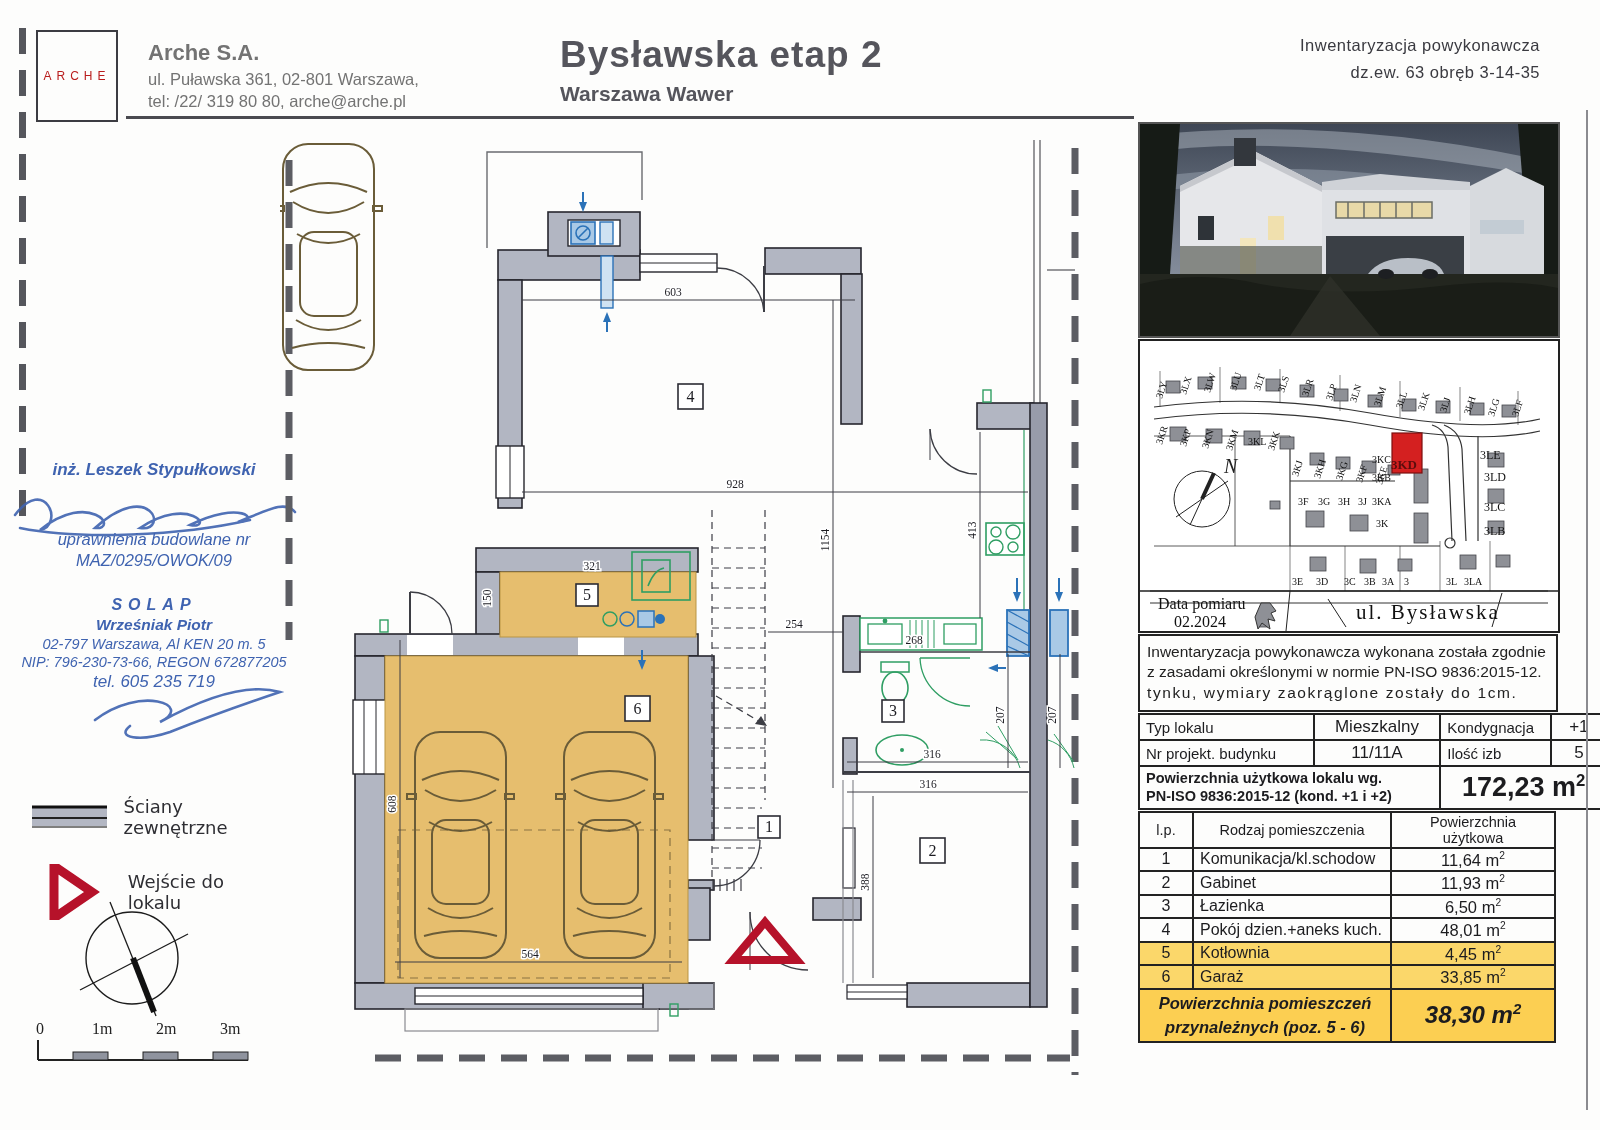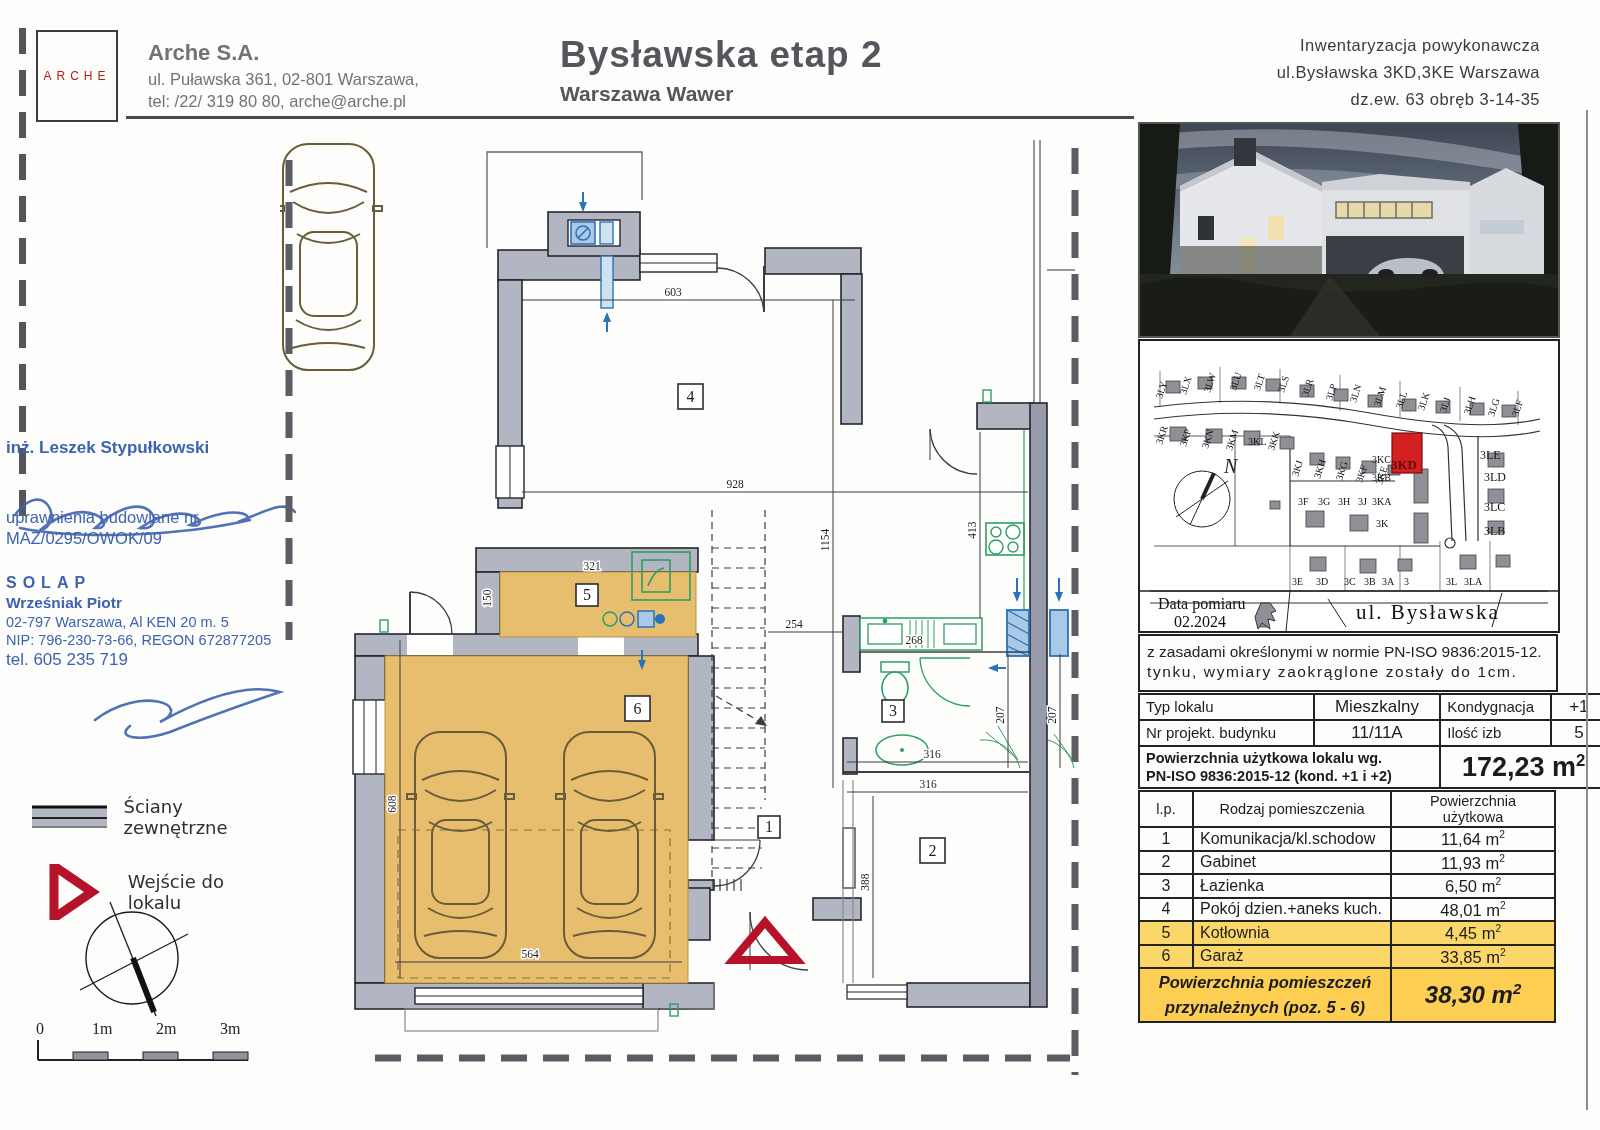--- a/index.html
+++ b/index.html
@@ -17,21 +17,21 @@
   .hr-head{left:126px;top:116px;width:1008px;height:3px;background:#4a4a50;}
   .title-wrap{left:560px;top:34px;width:470px;text-align:left;color:#55555c;}
   .title-wrap .t1{font-size:37px;font-weight:bold;letter-spacing:1px;}
   .title-wrap .t2{font-size:21px;font-weight:bold;margin-top:6px;}
   .head-right{left:1150px;top:32px;width:390px;text-align:right;color:#3a3a40;
               font-size:16.5px;line-height:1.65;letter-spacing:.5px;}
 
   
   .dash-col{left:19px;top:28px;width:7px;height:492px;
      background:repeating-linear-gradient(#55565c 0 26px,transparent 26px 42px);}
-  .surveyor{left:6px;top:438px;width:296px;color:#3f63b0;}
+  .surveyor{left:6px;top:460px;width:296px;text-align:center;color:#3f63b0;font-style:italic;}
   .surveyor .s1{font-size:17px;font-weight:bold;}
   .surveyor .s2{font-size:16.5px;margin-top:2px;}
   .surveyor .solap{font-size:16px;font-weight:bold;letter-spacing:6px;margin-top:26px;}
   .surveyor .s3{font-size:15.5px;font-weight:bold;margin-top:2px;}
   .surveyor .s4{font-size:14.5px;margin-top:2px;}
   .sig-svg{left:0px;top:470px;pointer-events:none;}
   .legend{left:30px;top:796px;width:230px;}
   .leg-row{display:flex;align-items:center;margin-bottom:26px;}
   .leg-label{font-size:18px;color:#2e2e33;margin-left:16px;font-family:"DejaVu Sans",sans-serif;}
   .compass-svg{left:70px;top:900px;}
@@ -77,21 +77,20 @@
   <div class="c-line">ul. Puławska 361, 02-801 Warszawa,</div>
   <div class="c-line">tel: /22/ 319 80 80, arche@arche.pl</div>
 </div>
 <div class="abs hr-head"></div>
 <div class="abs title-wrap">
   <div class="t1">Bysławska etap 2</div>
   <div class="t2">Warszawa Wawer</div>
 </div>
 <div class="abs head-right">
   <div>Inwentaryzacja powykonawcza</div>
-  <div>ul.Bysławska 3KD,3KE Warszawa</div>
   <div>dz.ew. 63 obręb 3-14-35</div>
 </div>
 
 <div class="abs dash-col"></div>
 
 <div class="abs surveyor">
   <div class="s1">inż. Leszek Stypułkowski</div>
   <div class="s2" style="margin-top:50px">uprawnienia budowlane nr</div>
   <div class="s2">MAZ/0295/OWOK/09</div>
   <div class="solap">SOLAP</div>
@@ -536,20 +535,21 @@
     <line x1="0" y1="250" x2="418" y2="250" stroke="#222" stroke-width="1.6"></line>
     <line x1="150" y1="250" x2="146" y2="290" stroke="#222" stroke-width="1"></line>
     <path d="M188,258 L206,286 M362,252 L352,286" stroke="#222" stroke-width="1"></path>
     <text x="18" y="268" font-size="16" fill="#111">Data pomiaru</text>
     <text x="34" y="286" font-size="16" fill="#111">02.2024</text>
     <text x="216" y="278" font-size="21" fill="#111" letter-spacing="2">ul. Bysławska</text>
     <path d="M130,262 l6,8 -5,2 4,8 -7,-2 2,10 -8,-6 -4,6 -3,-12 6,-14 Z" fill="#8e9096" stroke="#333"></path>
   </svg>
 
   <div class="note-box">
+    <div>Inwentaryzacja powykonawcza wykonana została zgodnie</div>
     <div>z zasadami określonymi w normie PN-ISO 9836:2015-12.</div>
     <div style="letter-spacing:1.6px">tynku, wymiary zaokrąglone zostały do 1cm.</div>
   </div>
 
   <table class="info">
     <tbody>
         <tr>
       <td class="i-label">Typ lokalu</td>
       <td class="i-val" style="width:112px">Mieszkalny</td>
       <td class="i-label" style="width:96px">Kondygnacja</td>

